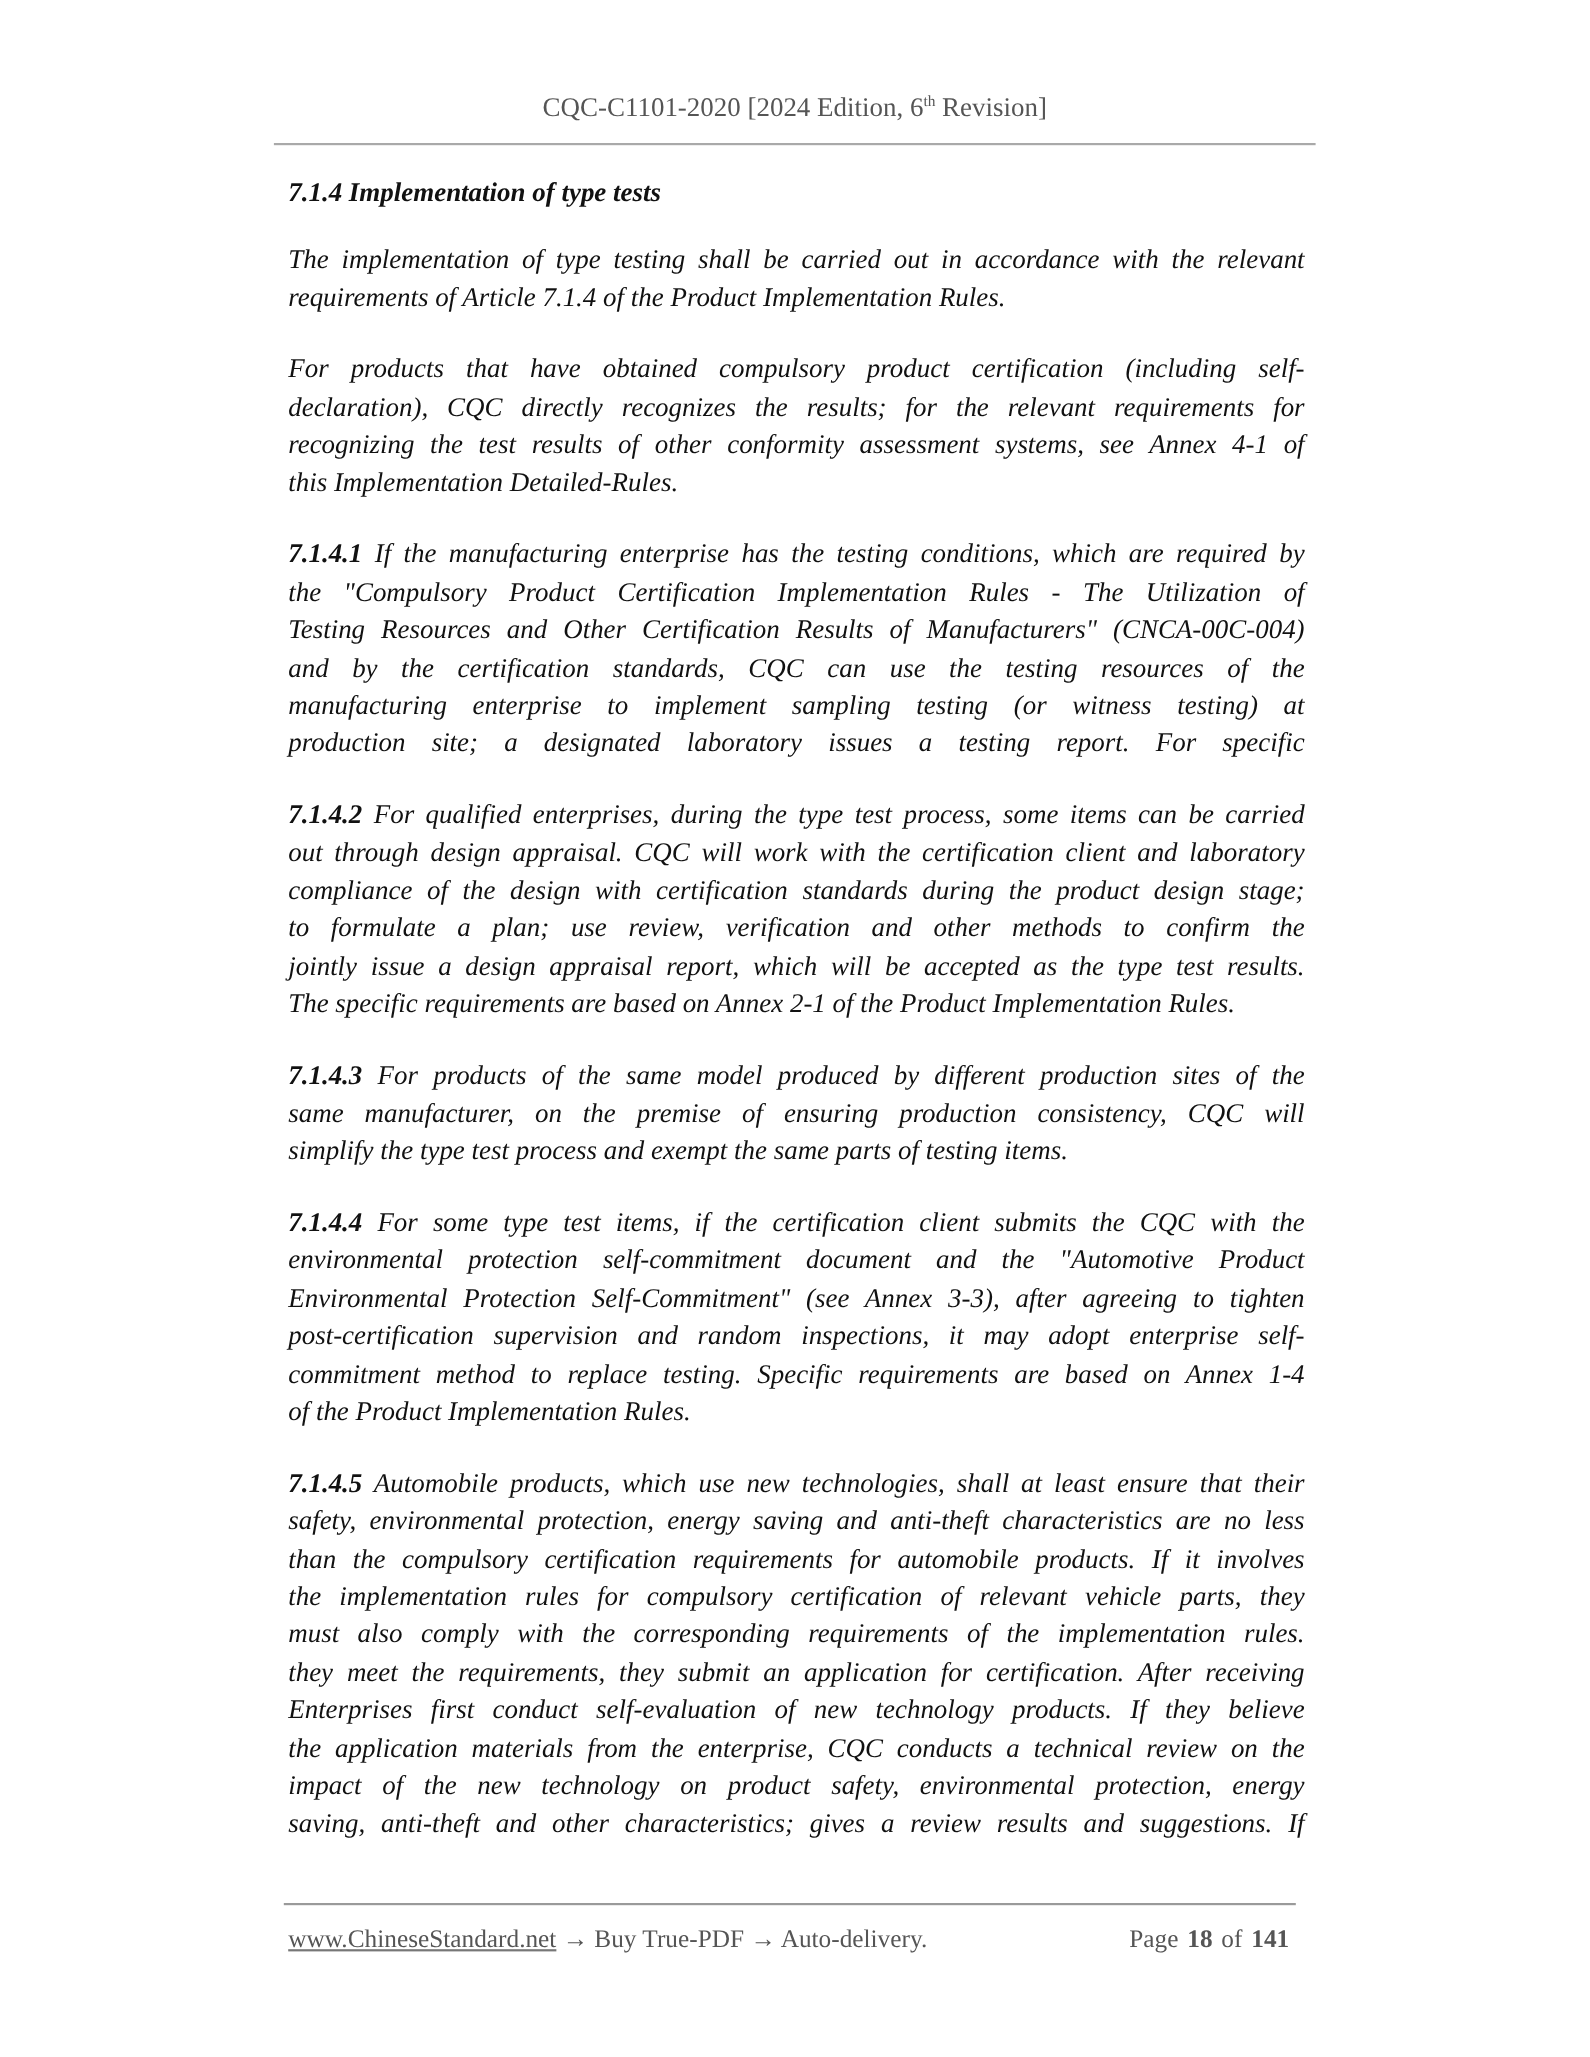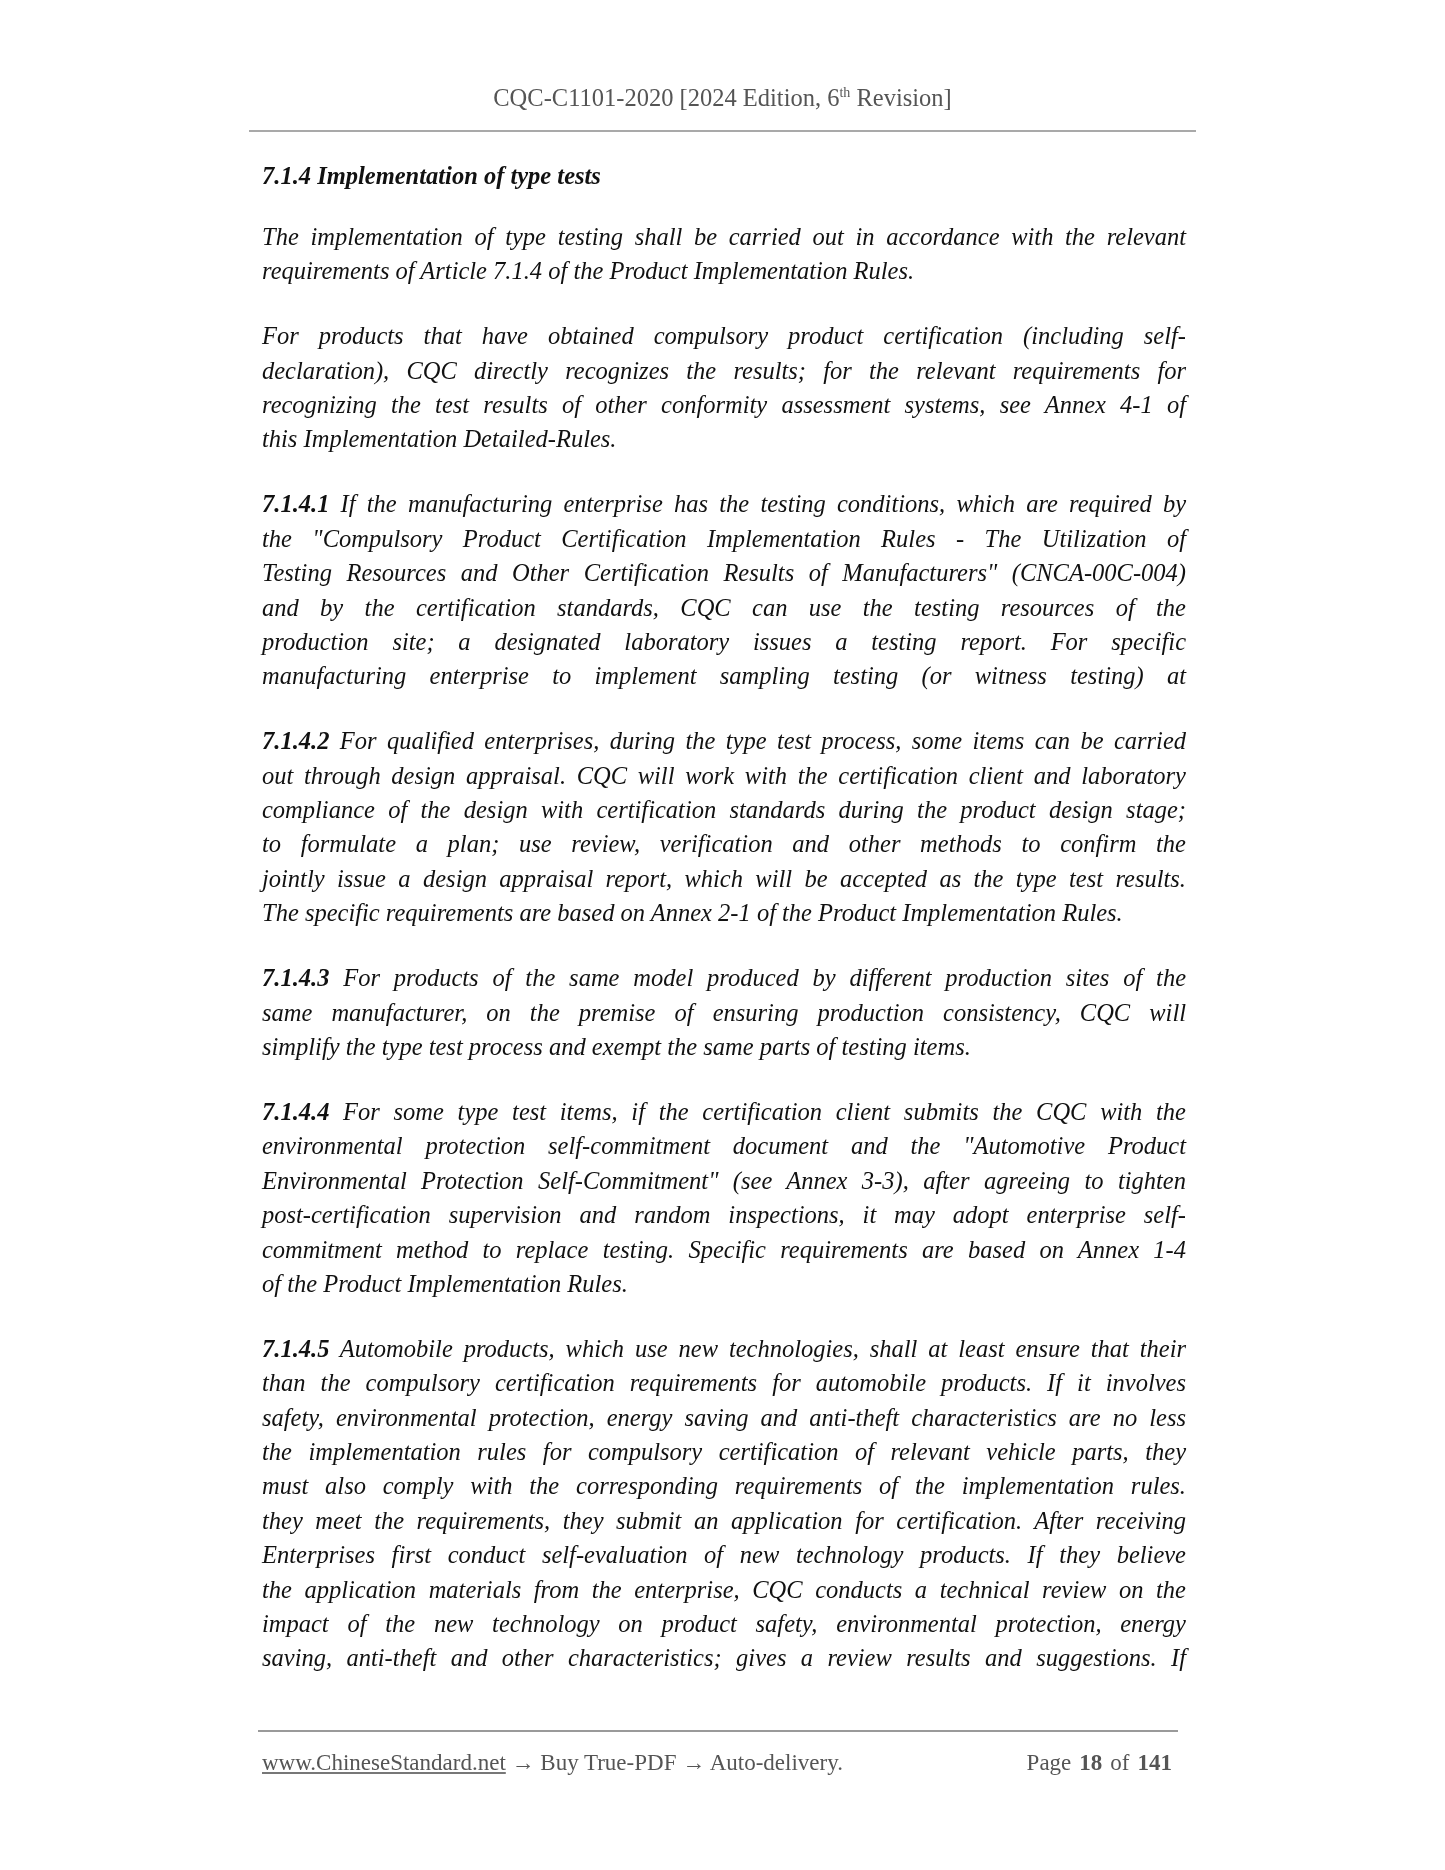--- a/index.html
+++ b/index.html
@@ -64,24 +64,24 @@
         <span class="line">
           <span class="wrap"><span>the "Compulsory Product Certification Implementation Rules - The Utilization of</span></span>
         </span>
         <span class="line">
           <span class="wrap"><span>Testing Resources and Other Certification Results of Manufacturers" (CNCA-00C-004)</span></span>
         </span>
         <span class="line">
           <span class="wrap"><span>and by the certification standards, CQC can use the testing resources of the</span></span>
         </span>
         <span class="line">
-          <span class="wrap"><span>production site; a designated laboratory issues a testing report. For specific</span></span>
+          <span class="wrap"><span>manufacturing enterprise to implement sampling testing (or witness testing) at</span></span>
         </span>
         <span class="line">
-          <span class="wrap"><span>manufacturing enterprise to implement sampling testing (or witness testing) at</span></span>
+          <span class="wrap"><span>production site; a designated laboratory issues a testing report. For specific</span></span>
         </span>
       </div>
       <div class="para">
         <span class="line">
           <span class="wrap"><span class="num">7.1.4.2</span> <span>For qualified enterprises, during the type test process, some items can be carried</span></span>
         </span>
         <span class="line">
           <span class="wrap"><span>out through design appraisal. CQC will work with the certification client and laboratory</span></span>
         </span>
         <span class="line">
@@ -126,24 +126,24 @@
         </span>
         <span class="line last">
           <span class="wrap"><span>of the Product Implementation Rules.</span></span>
         </span>
       </div>
       <div class="para">
         <span class="line">
           <span class="wrap"><span class="num">7.1.4.5</span> <span>Automobile products, which use new technologies, shall at least ensure that their</span></span>
         </span>
         <span class="line">
-          <span class="wrap"><span>than the compulsory certification requirements for automobile products. If it involves</span></span>
+          <span class="wrap"><span>safety, environmental protection, energy saving and anti-theft characteristics are no less</span></span>
         </span>
         <span class="line">
-          <span class="wrap"><span>safety, environmental protection, energy saving and anti-theft characteristics are no less</span></span>
+          <span class="wrap"><span>than the compulsory certification requirements for automobile products. If it involves</span></span>
         </span>
         <span class="line">
           <span class="wrap"><span>the implementation rules for compulsory certification of relevant vehicle parts, they</span></span>
         </span>
         <span class="line">
           <span class="wrap"><span>must also comply with the corresponding requirements of the implementation rules.</span></span>
         </span>
         <span class="line">
           <span class="wrap"><span>they meet the requirements, they submit an application for certification. After receiving</span></span>
         </span>

